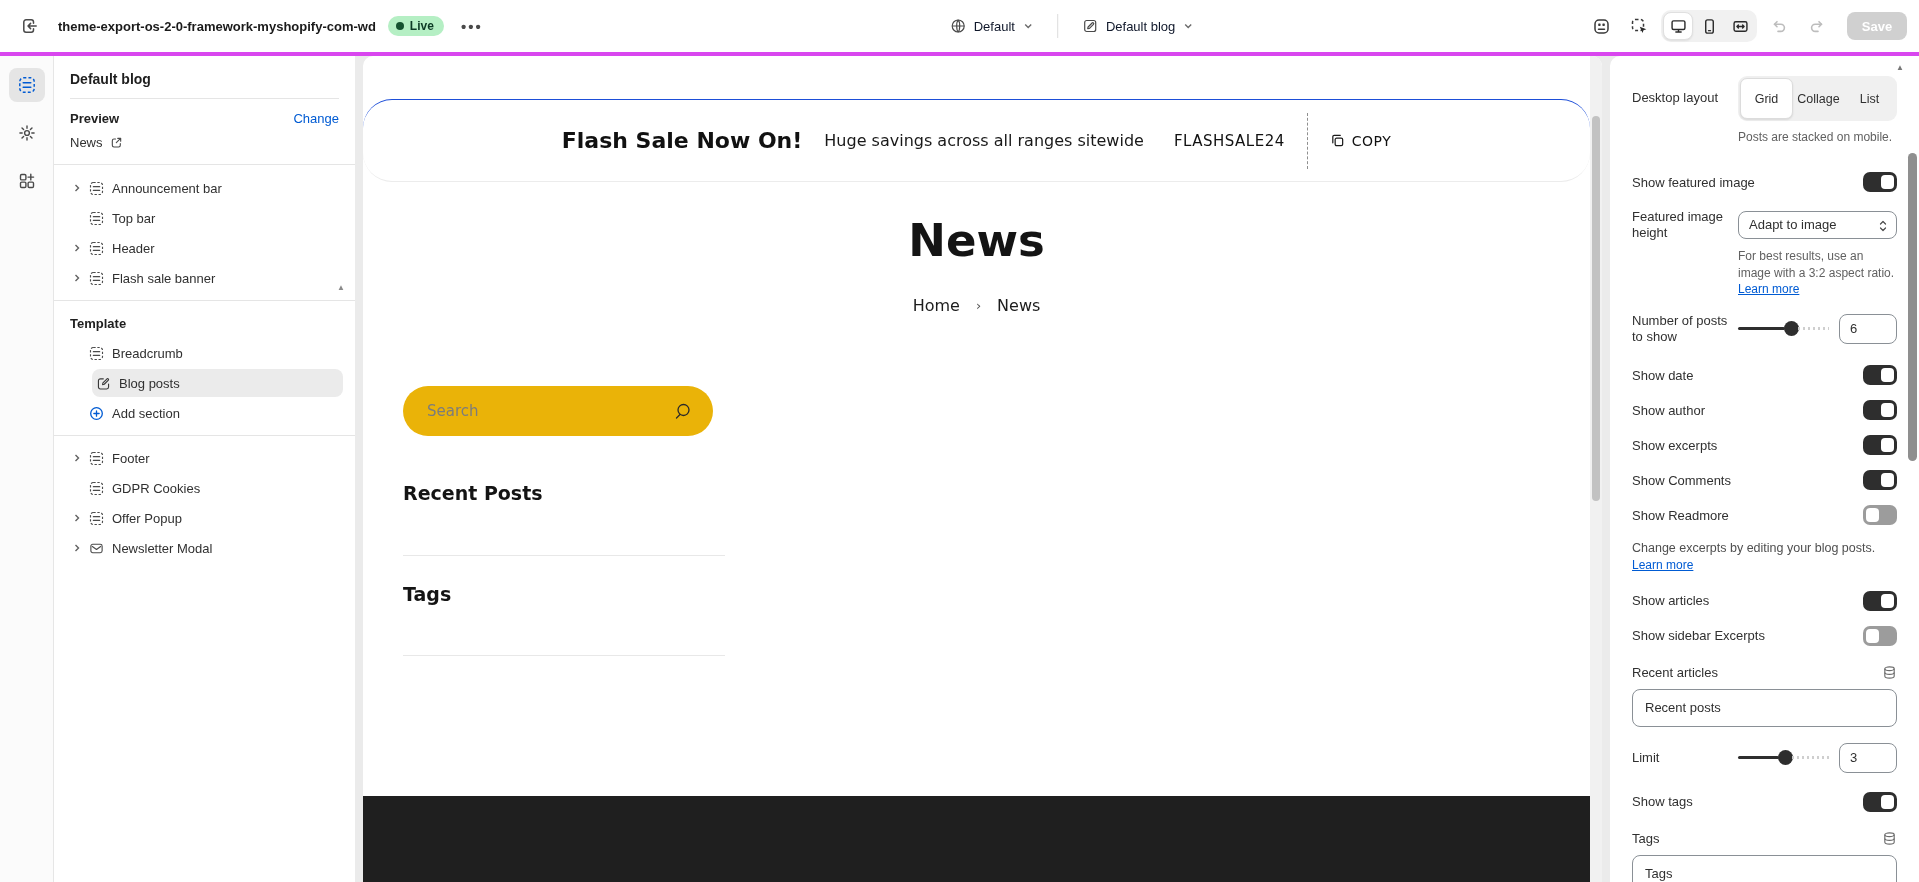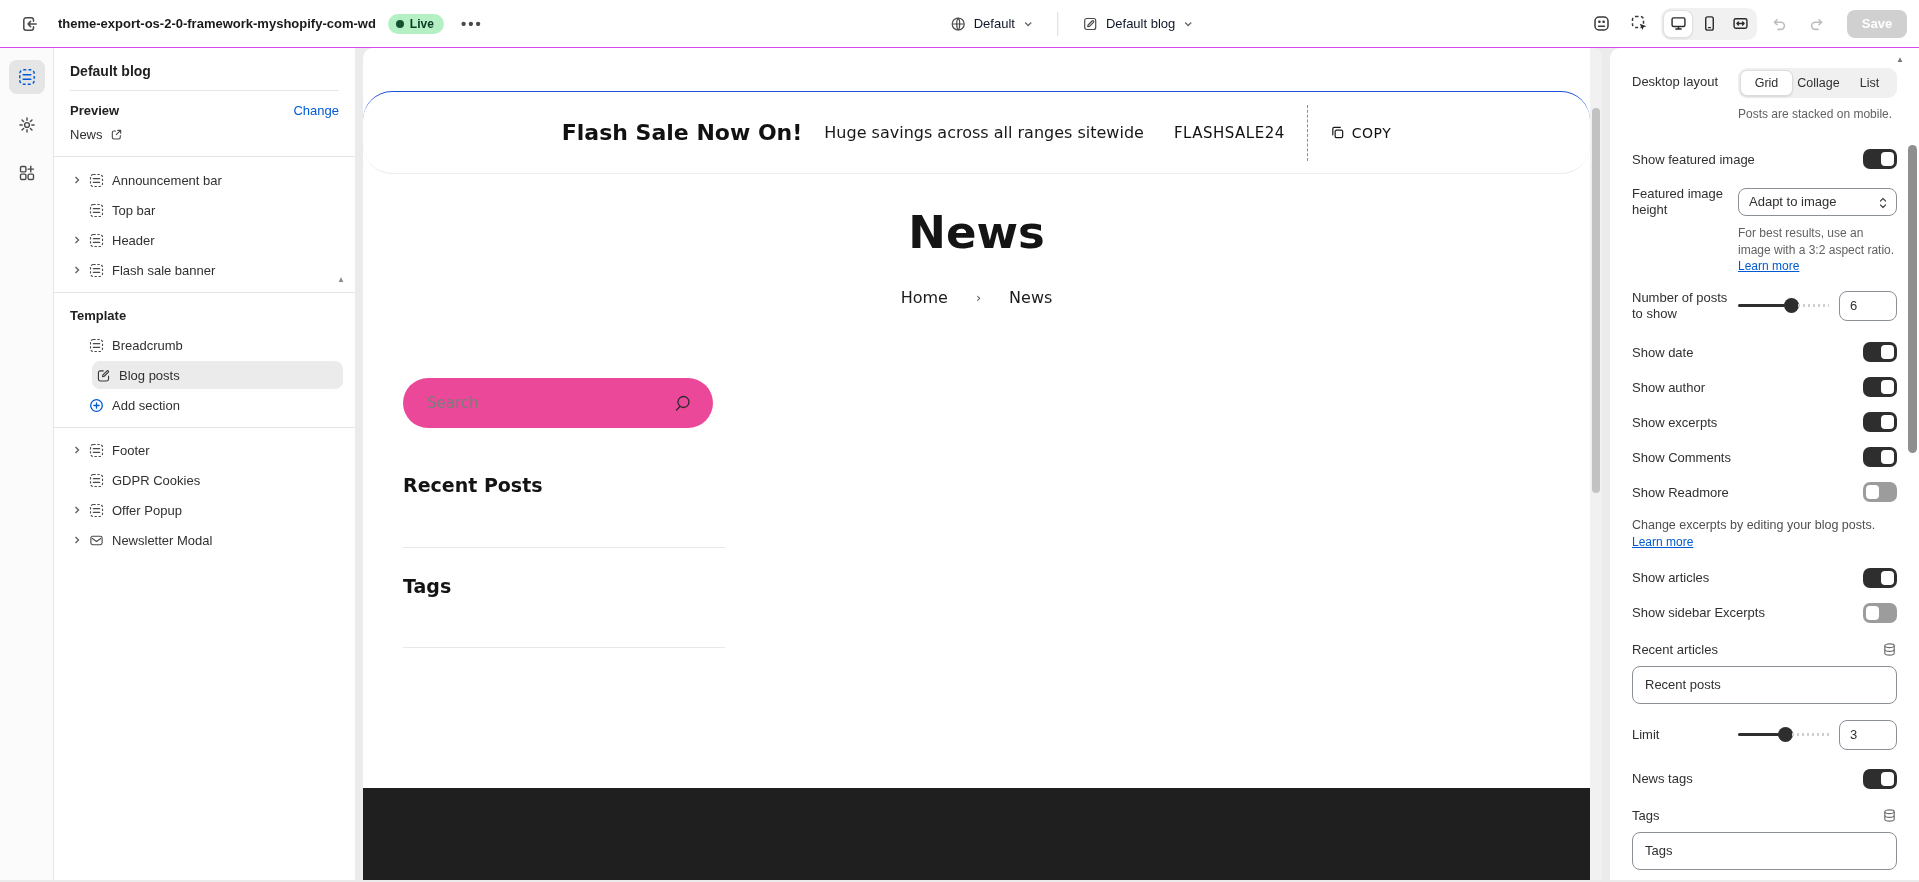--- a/index.html
+++ b/index.html
@@ -1,21 +1,21 @@
 <!DOCTYPE html>
 <html lang="en"><head>
 <meta charset="utf-8">
 <style>
   * { box-sizing: border-box; margin: 0; padding: 0; }
   html,body { width:1919px; height:882px; overflow:hidden; }
   body { font-family:"Liberation Sans", sans-serif; background:#ebebeb; color:#303030; }
   svg { display:block; }
 
   
-  .topbar { position:relative; height:48px; background:#ffffff; border-bottom:1px solid #d946ef; display:flex; align-items:center; }
+  .topbar { position:relative; height:56px; background:#ffffff; border-bottom:4px solid #d946ef; display:flex; align-items:center; }
   .tb-left { display:flex; align-items:center; gap:12px; padding-left:14px; }
   .icon-btn { width:32px; height:32px; border-radius:8px; display:flex; align-items:center; justify-content:center; cursor:pointer; background:transparent; border:none; }
   .theme-name { font-size:13px; font-weight:600; color:#1a1a1a; }
   .live-badge { display:flex; align-items:center; gap:6px; background:#b5efc4; color:#0c3a24; font-size:12px; font-weight:600; border-radius:10px; padding:3px 10px 3px 8px; }
   .live-dot { width:8px; height:8px; border-radius:50%; background:#14522f; }
   .dots { color:#4a4a4a; font-size:15px; letter-spacing:2px; font-weight:700; }
   .tb-center { position:absolute; left:calc(50% + 112px); transform:translateX(-50%); display:flex; align-items:center; gap:10px; }
   .tb-sel { display:flex; align-items:center; gap:8px; font-size:13px; color:#0f172a; cursor:pointer; padding:6px 8px; border-radius:8px; }
   .tb-divider { width:1px; height:24px; background:#dcdcdc; margin:0 6px; }
   .tb-right { margin-left:auto; display:flex; align-items:center; gap:6px; padding-right:12px;justify-content:flex-end; }
@@ -55,40 +55,40 @@
   
   .preview-card { flex:1; margin:0 8px; background:#ffffff; border-radius:10px 10px 0 0; position:relative; overflow:hidden; font-family:"DejaVu Sans","Liberation Sans",sans-serif; }
   .pv-scroll { position:absolute; top:0; right:0; bottom:0; width:12px; background:#f1f1f1; }
   .pv-thumb { position:absolute; top:60px; left:2px; width:8px; height:385px; background:#c2c2c2; border-radius:4px; }
   .flash { position:absolute; top:43px; left:0; right:12px; height:83px; border-top:1px solid #1d4ed8; border-bottom:1px solid #ececec; display:flex; align-items:center; justify-content:center;border-radius:29px; }
   .flash-title { font-size:22px; font-weight:700; color:#111; }
   .flash-sub { font-size:16px; color:#191919; margin-left:22px; }
   .flash-code { font-size:15px; color:#111; margin-left:30px; letter-spacing:.5px; }
   .flash-copy { display:flex; align-items:center; gap:7px; margin-left:22px; border-left:1px dashed #8f8f8f; height:56px; padding-left:22px; cursor:pointer; background:none; border-top:none; border-right:none; border-bottom:none; font-size:14px; font-weight:500; color:#111; letter-spacing:.5px; font-family:inherit; }
   .news-title { position:absolute; top:158px; left:0; right:12px; text-align:center; font-size:45px; font-weight:700; color:#141414; }
-  .crumbs { position:absolute; top:240px; left:0; right:12px; display:flex; justify-content:center; align-items:center; gap:28px; font-size:16px; color:#1c1c1c; }
+  .crumbs { position:absolute; top:240px; left:0; right:12px; display:flex; justify-content:center; align-items:center; gap:16px; font-size:16px; color:#1c1c1c; }
   .crumb-sep { color:#555; font-size:13px; }
   .blog-side { position:absolute; left:40px; top:330px; width:322px; }
-  .search-pill { position:relative; width:310px; height:50px; background:#ec4899; border-radius:25px; }
+  .search-pill { position:relative; width:310px; height:50px; background:#eab308; border-radius:25px; }
   .search-pill input { position:absolute; inset:0; background:transparent; border:none; outline:none; padding:0 52px 0 24px; font-size:15px; color:#333; font-family:inherit; }
   .search-pill input::placeholder { color:#7c7c7c; }
   .search-ico { position:absolute; right:20px; top:15px; }
   .side-h { font-size:19px; font-weight:700; color:#141414; }
   .side-h.first { margin-top:46px; }
   .side-hr { height:1px; background:#e8e8e8; }
   .pv-footer { position:absolute; left:0; right:12px; top:740px; bottom:0; background:#1f1f1f; }
 
   
   .settings { width:309px; background:#ffffff; border-radius:10px 0 0 0; position:relative; padding:16px 22px 0 22px; font-size:13px; }
   .sp-up { position:absolute; top:7px; right:15px; font-size:8px; color:#777; }
   .sp-scroll { position:absolute; right:2px; top:97px; width:9px; height:308px; background:#8f8f8f; border-radius:5px; }
   .row { display:flex; align-items:center; }
   .row .lbl { width:96px; color:#303030; line-height:1.2; }
   .row .ctl { width:159px; margin-left:10px; }
-  .seg { display:flex; background:#f0f0f0; border-radius:9px; padding:2px; height:30px; margin-top:2px; }
+  .seg { display:flex; background:#f0f0f0; border-radius:9px; padding:2px; height:45px; margin-top:2px; }
   .seg-cell { flex:1; display:flex; align-items:center; justify-content:center; font-size:12.5px; color:#303030; border-radius:7px; cursor:pointer; }
   .seg-cell.sel { background:#fff; border:1px solid #dcdcdc; box-shadow:0 1px 2px rgba(0,0,0,.1); font-weight:500; }
   .caption { font-size:12px; color:#616161; line-height:1.35; }
   .cap-indent { margin-left:106px; }
   .toggle-row { display:flex; align-items:center; justify-content:space-between; height:22px; }
   .toggle { width:34px; height:20px; border-radius:7px; position:relative; cursor:pointer; flex-shrink:0; }
   .toggle.on { background:#2e2e2e; }
   .toggle.off { background:#9c9c9c; }
   .knob { position:absolute; top:3px; width:13px; height:14px; border-radius:4px; background:#fff; }
   .toggle.on .knob { right:3px; }
@@ -597,21 +597,21 @@
           <div class="sl-fill" style="width:41px;"></div>
           <div class="sl-knob"></div>
           <div class="sl-dots"></div>
         </div>
         <input class="num-input" value="3" style="">
       </div>
     </div>
 
     
     <div class="toggle-row" style="margin-top:18px;">
-      <span>News tags</span>
+      <span>Show tags</span>
       <div class="toggle on">
           <div class="knob"></div>
         </div>
     </div>
 
     
     <div class="label-ico-row" style="margin-top:18px;">
       <span>Tags</span>
       <span>
         <svg width="15" height="15" viewBox="0 0 16 16" fill="none" stroke="#6b6b6b" stroke-width="1.2">

